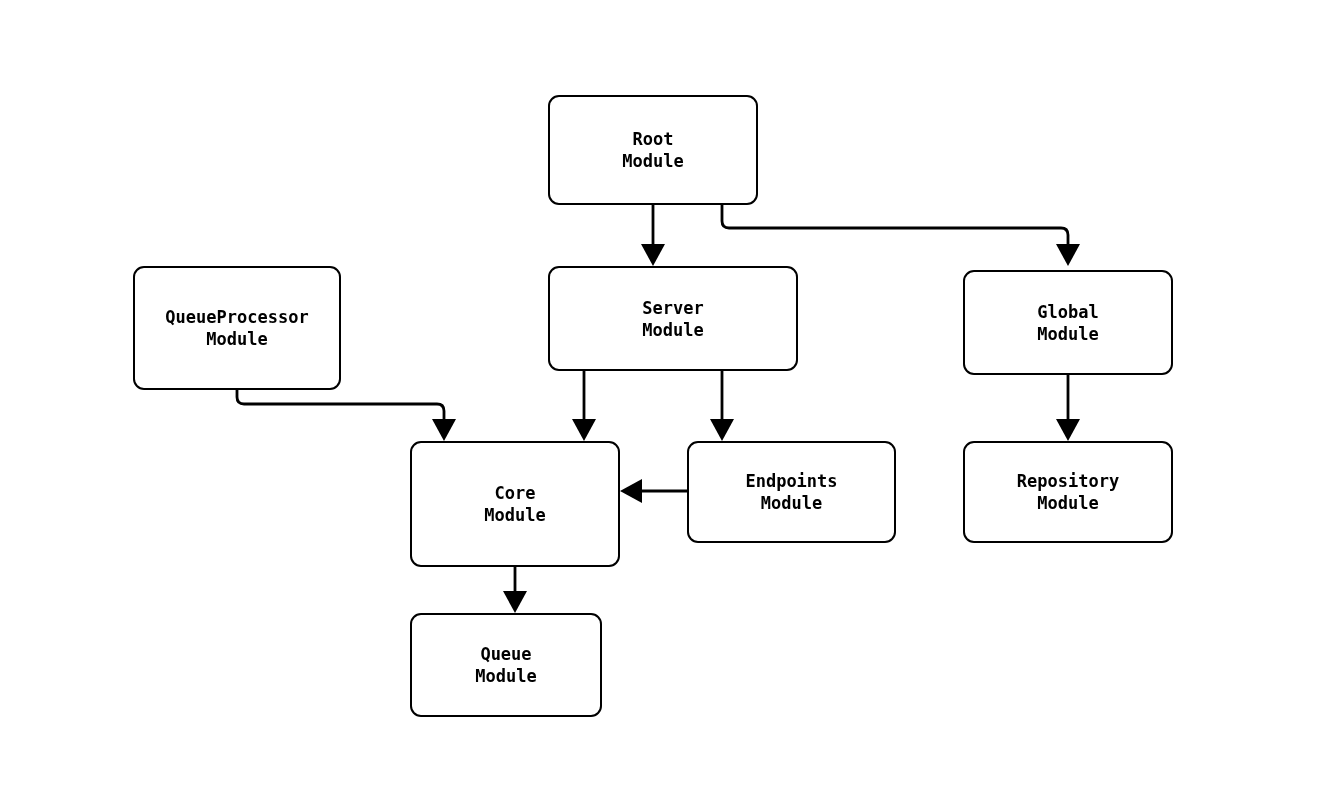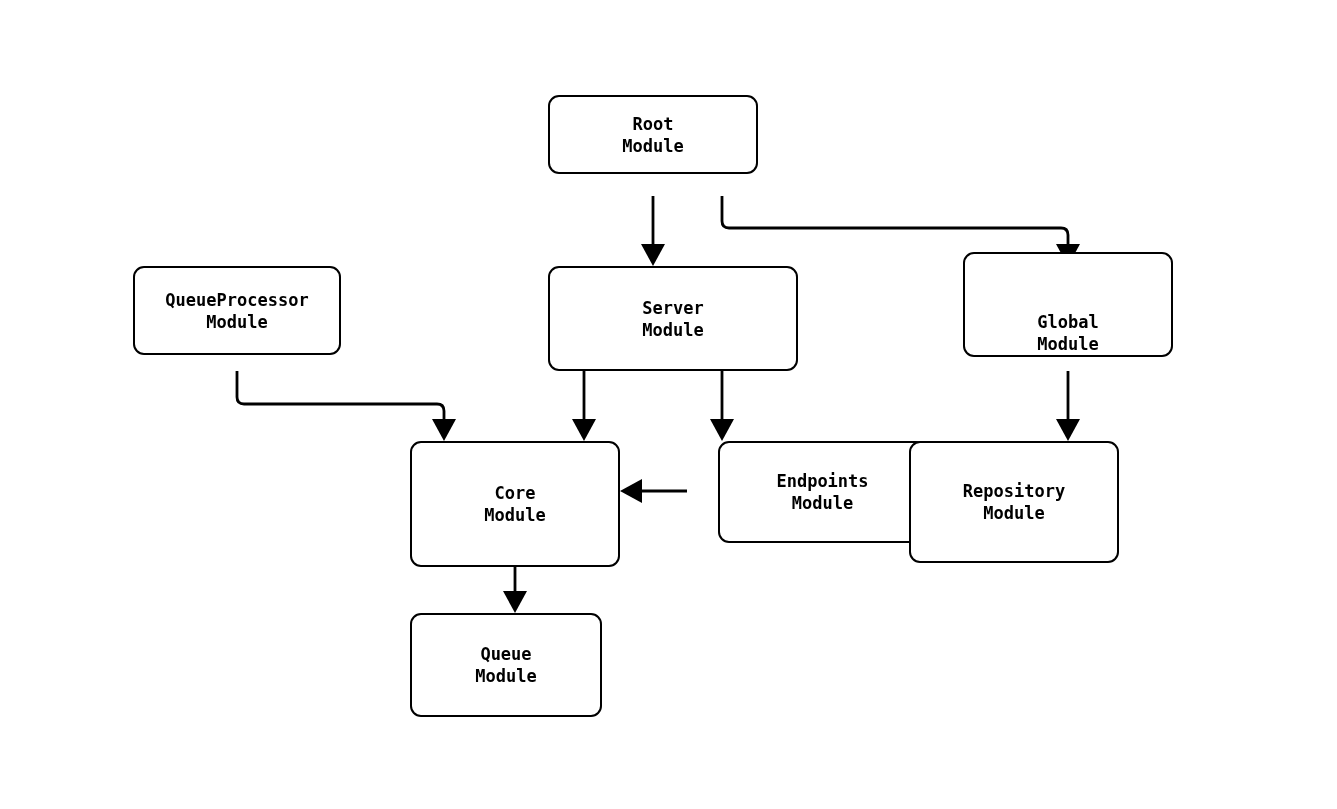--- a/index.html
+++ b/index.html
@@ -91,51 +91,51 @@
       <path d="M 1068 371 L 1068 427" fill="none" stroke="#000000" stroke-width="2.8"></path>
       <polygon points="1068,441 1056,419 1080,419" fill="#000000"></polygon>
     </g>
 
     <g>
       <path d="M 515 542 L 515 599" fill="none" stroke="#000000" stroke-width="2.8"></path>
       <polygon points="515,613 503,591 527,591" fill="#000000"></polygon>
     </g>
   </svg>
 
-  <div class="node" id="node-root" style="left:548px; top:95px; width:210px; height:79px;">
+  <div class="node" id="node-root" style="left:548px; top:95px; width:210px; height:110px;">
     <span class="node-label">Root
 Module</span>
   </div>
 
-  <div class="node" id="node-queueprocessor" style="left:133px; top:266px; width:208px; height:89px;">
+  <div class="node" id="node-queueprocessor" style="left:133px; top:266px; width:208px; height:124px;">
     <span class="node-label">QueueProcessor
 Module</span>
   </div>
 
   <div class="node" id="node-server" style="left:548px; top:266px; width:250px; height:105px;">
     <span class="node-label">Server
 Module</span>
   </div>
 
-  <div class="node" id="node-global" style="left:963px; top:252px; width:210px; height:105px;justify-content:flex-end;">
+  <div class="node" id="node-global" style="left:963px; top:270px; width:210px; height:105px;">
     <span class="node-label">Global
 Module</span>
   </div>
 
   <div class="node" id="node-core" style="left:410px; top:441px; width:210px; height:126px;">
     <span class="node-label">Core
 Module</span>
   </div>
 
-  <div class="node" id="node-endpoints" style="left:687px; top:441px; width:209px; height:102px;margin-left:31px;">
+  <div class="node" id="node-endpoints" style="left:687px; top:441px; width:209px; height:102px;">
     <span class="node-label">Endpoints
 Module</span>
   </div>
 
-  <div class="node" id="node-repository" style="left:909px; top:441px; width:210px; height:122px;">
+  <div class="node" id="node-repository" style="left:963px; top:441px; width:210px; height:102px;">
     <span class="node-label">Repository
 Module</span>
   </div>
 
   <div class="node" id="node-queue" style="left:410px; top:613px; width:192px; height:104px;">
     <span class="node-label">Queue
 Module</span>
   </div>
 
 </div>

